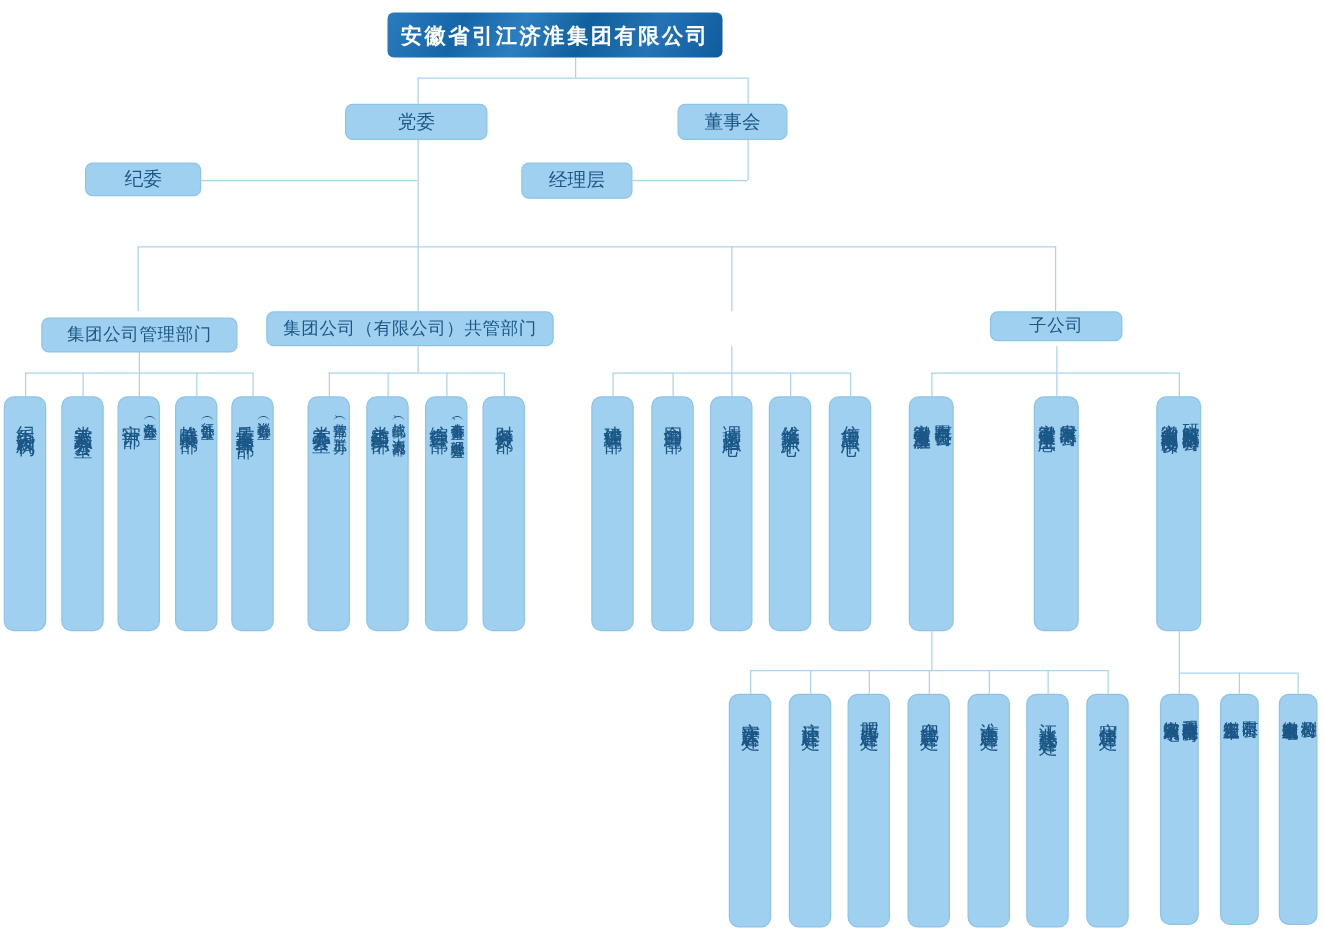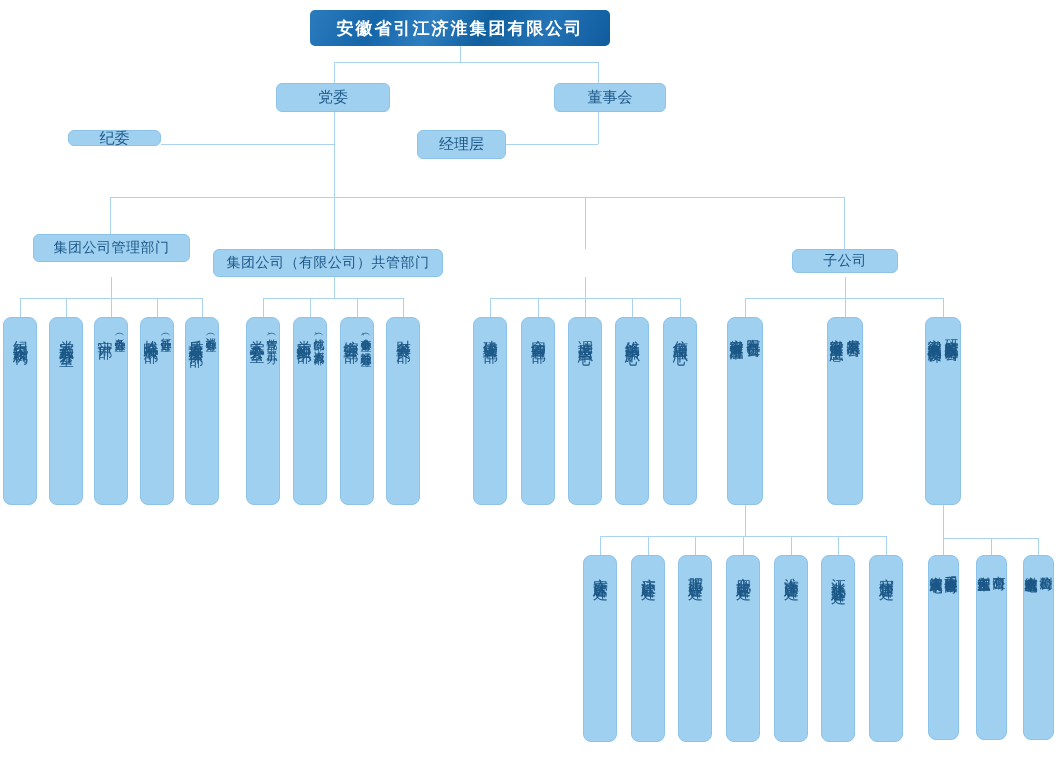--- a/index.html
+++ b/index.html
@@ -90,29 +90,29 @@
   <div class="vl" style="left:743px;top:536px;height:19px"></div>
   <div class="vl" style="left:791px;top:536px;height:19px"></div>
   <div class="vl" style="left:838px;top:536px;height:19px"></div>
   <div class="vl" style="left:886px;top:536px;height:19px"></div>
 
   <div class="vl" style="left:943px;top:505px;height:50px"></div>
   <div class="hl" style="left:943px;top:538px;width:95px"></div>
   <div class="vl" style="left:991px;top:538px;height:17px"></div>
   <div class="vl" style="left:1038px;top:538px;height:17px"></div>
 
-  <div class="root" style="left:310px;top:10px;width:300px;height:36px">安徽省引江济淮集团有限公司</div>
+  <div class="root" style="left:310px;top:10px;width:268px;height:36px">安徽省引江济淮集团有限公司</div>
 
   <div class="box" style="left:276px;top:83px;width:114px;height:29px">党委</div>
-  <div class="box" style="left:554px;top:83px;width:112px;height:29px">董事会</div>
-
-  <div class="box" style="left:68px;top:130px;width:93px;height:16px">纪委</div>
+  <div class="box" style="left:542px;top:83px;width:88px;height:29px">董事会</div>
+
+  <div class="box" style="left:68px;top:130px;width:93px;height:27px">纪委</div>
   <div class="box" style="left:417px;top:130px;width:89px;height:29px">经理层</div>
 
-  <div class="box hdr" style="left:33px;top:234px;width:157px;height:28px">集团公司管理部门</div>
+  <div class="box hdr" style="left:33px;top:254px;width:157px;height:28px">集团公司管理部门</div>
   <div class="box hdr" style="left:213px;top:249px;width:230px;height:28px">集团公司（有限公司）共管部门</div>
   <div class="box hdr" style="left:792px;top:249px;width:106px;height:24px">子公司</div>
 
   <div class="vbox" style="left:3px;top:317px;width:34px;height:188px">
     <span class="vmain">纪委内设机构</span>
   </div>
   <div class="vbox" style="left:49px;top:317px;width:34px;height:188px">
     <span class="vmain">党委巡察办公室</span>
   </div>
   <div class="vbox" style="left:94px;top:317px;width:34px;height:188px">

